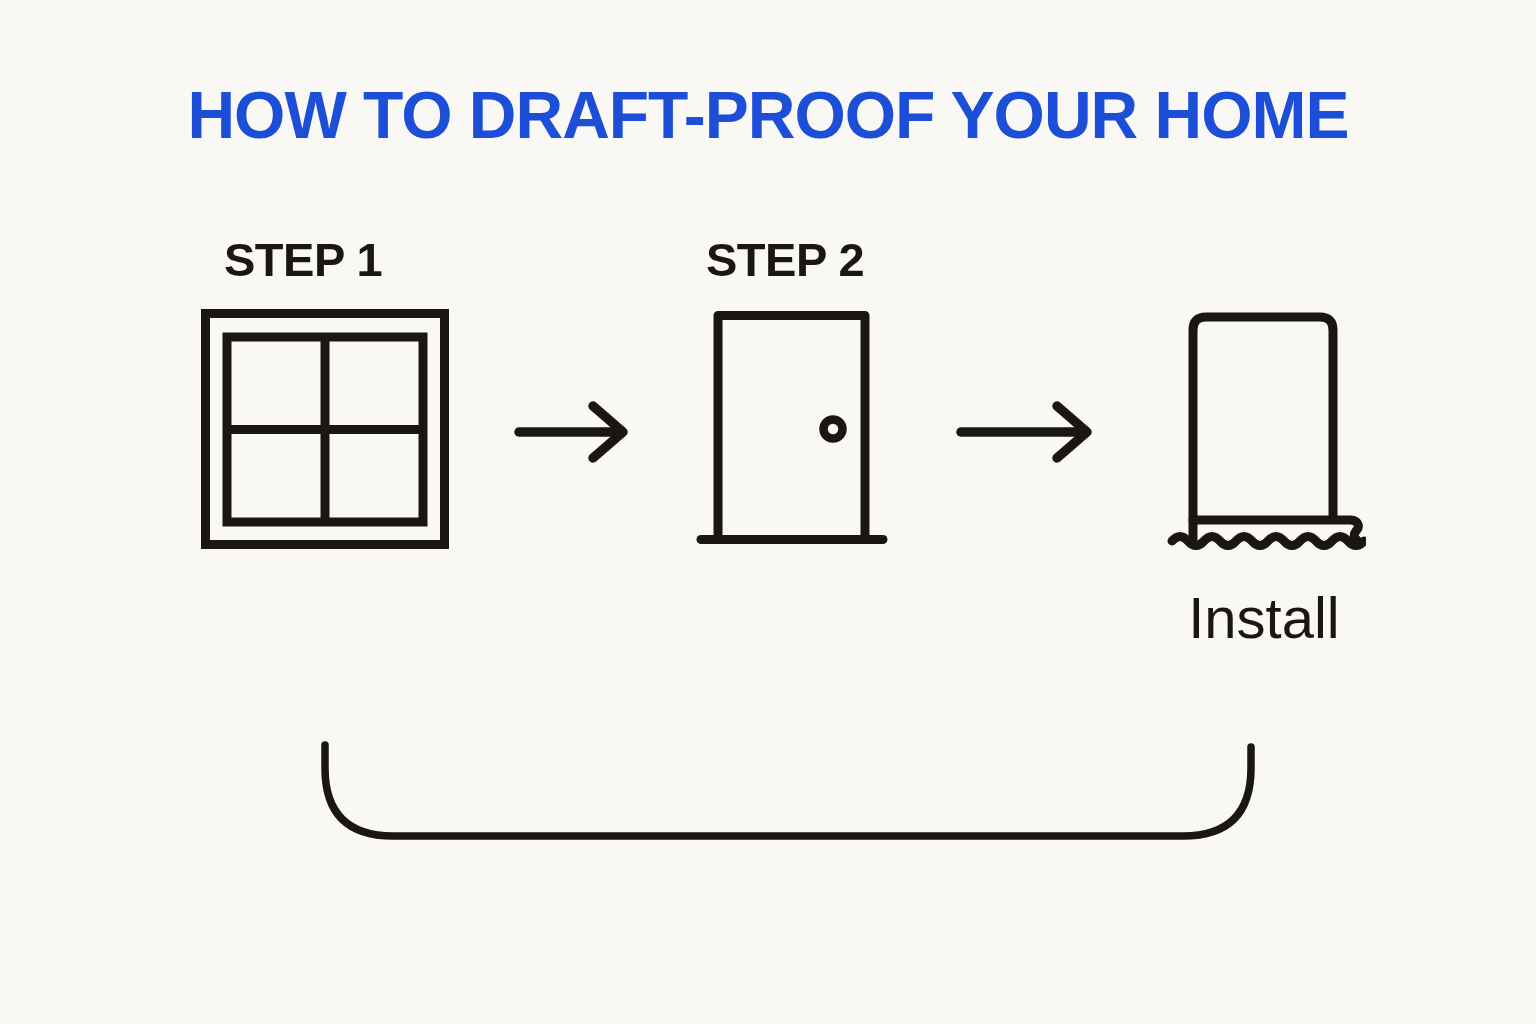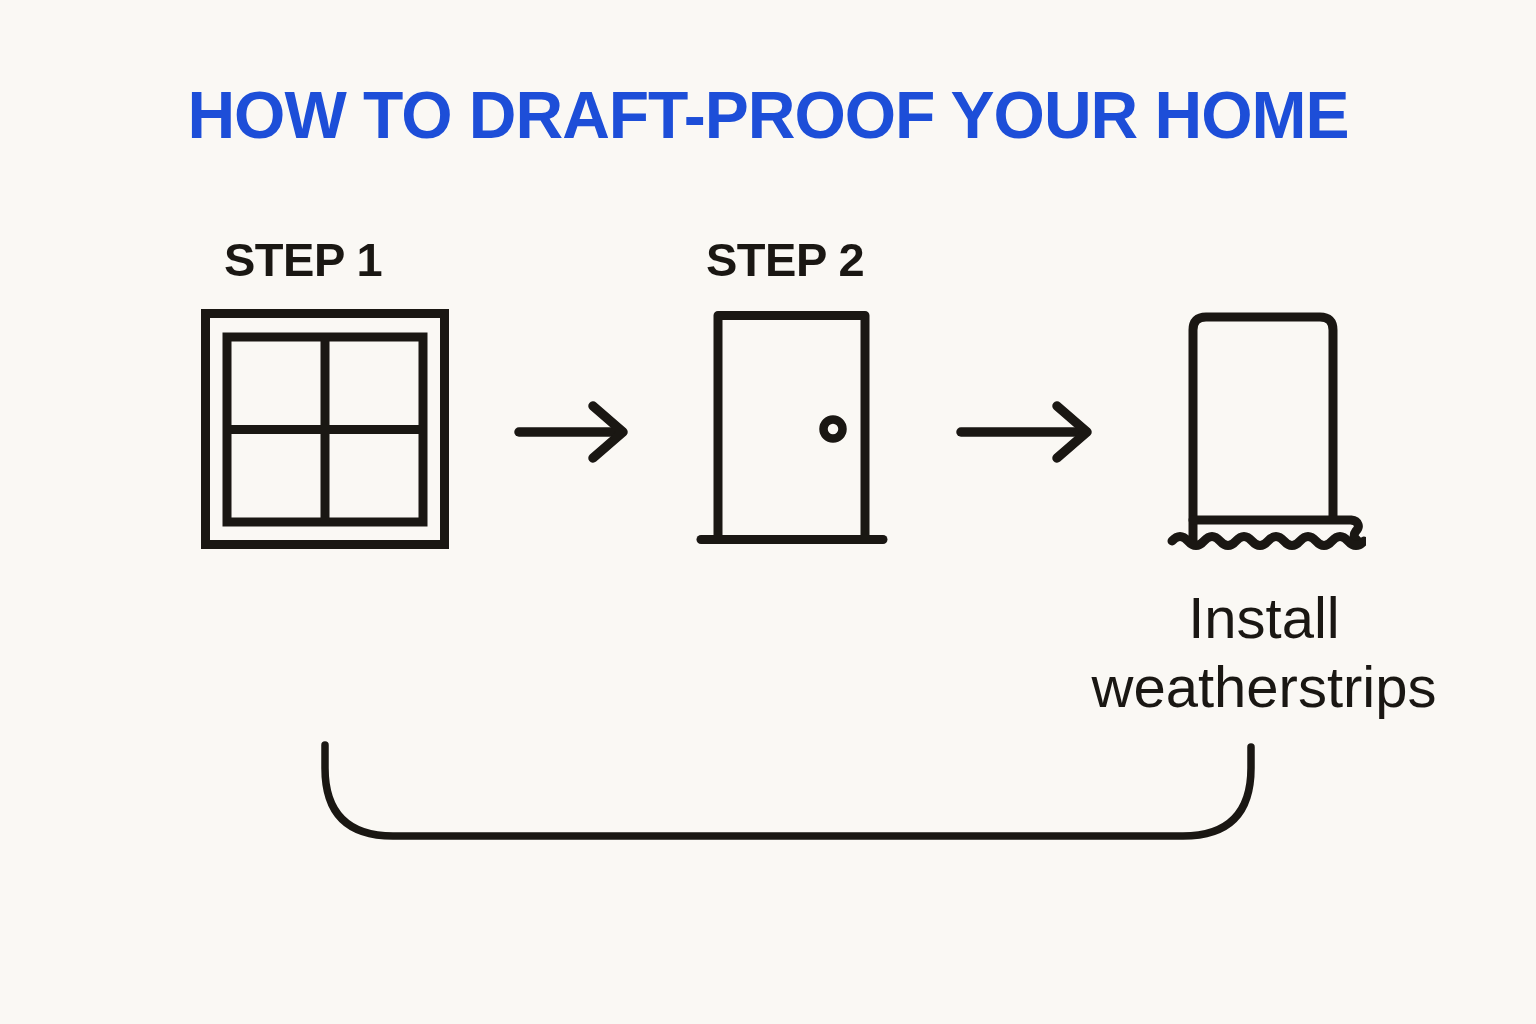--- a/index.html
+++ b/index.html
@@ -105,20 +105,19 @@
     <path d="M 27 211 L 185 211 C 193 212 194 218 190 222 C 187 226 188 229 191 231" stroke-width="9" stroke-linecap="round" stroke-linejoin="round"></path>
     <path d="M 6 232 q 8 -9 16 0 t 16 0 t 16 0 t 16 0 t 16 0 t 16 0 t 16 0 t 16 0 t 16 0 t 16 0 t 16 0 t 16 0" stroke-width="9" stroke-linecap="round"></path>
   </svg>
 
   <div class="caption c1">
   </div>
   <div class="caption c2">
   </div>
   <div class="caption c3">
     <div>Install</div>
-    <div>weatherstrips</div>
   </div>
 
   <svg class="glyph bracket-svg" width="940" height="102" viewBox="0 0 940 102">
     <path d="M 7 4 L 7 27 Q 7 95 75 95 L 865 95 Q 933 95 933 27 L 933 6" stroke-width="7.5" stroke-linecap="round"></path>
   </svg>
 
 </div>
 
 </body></html>

